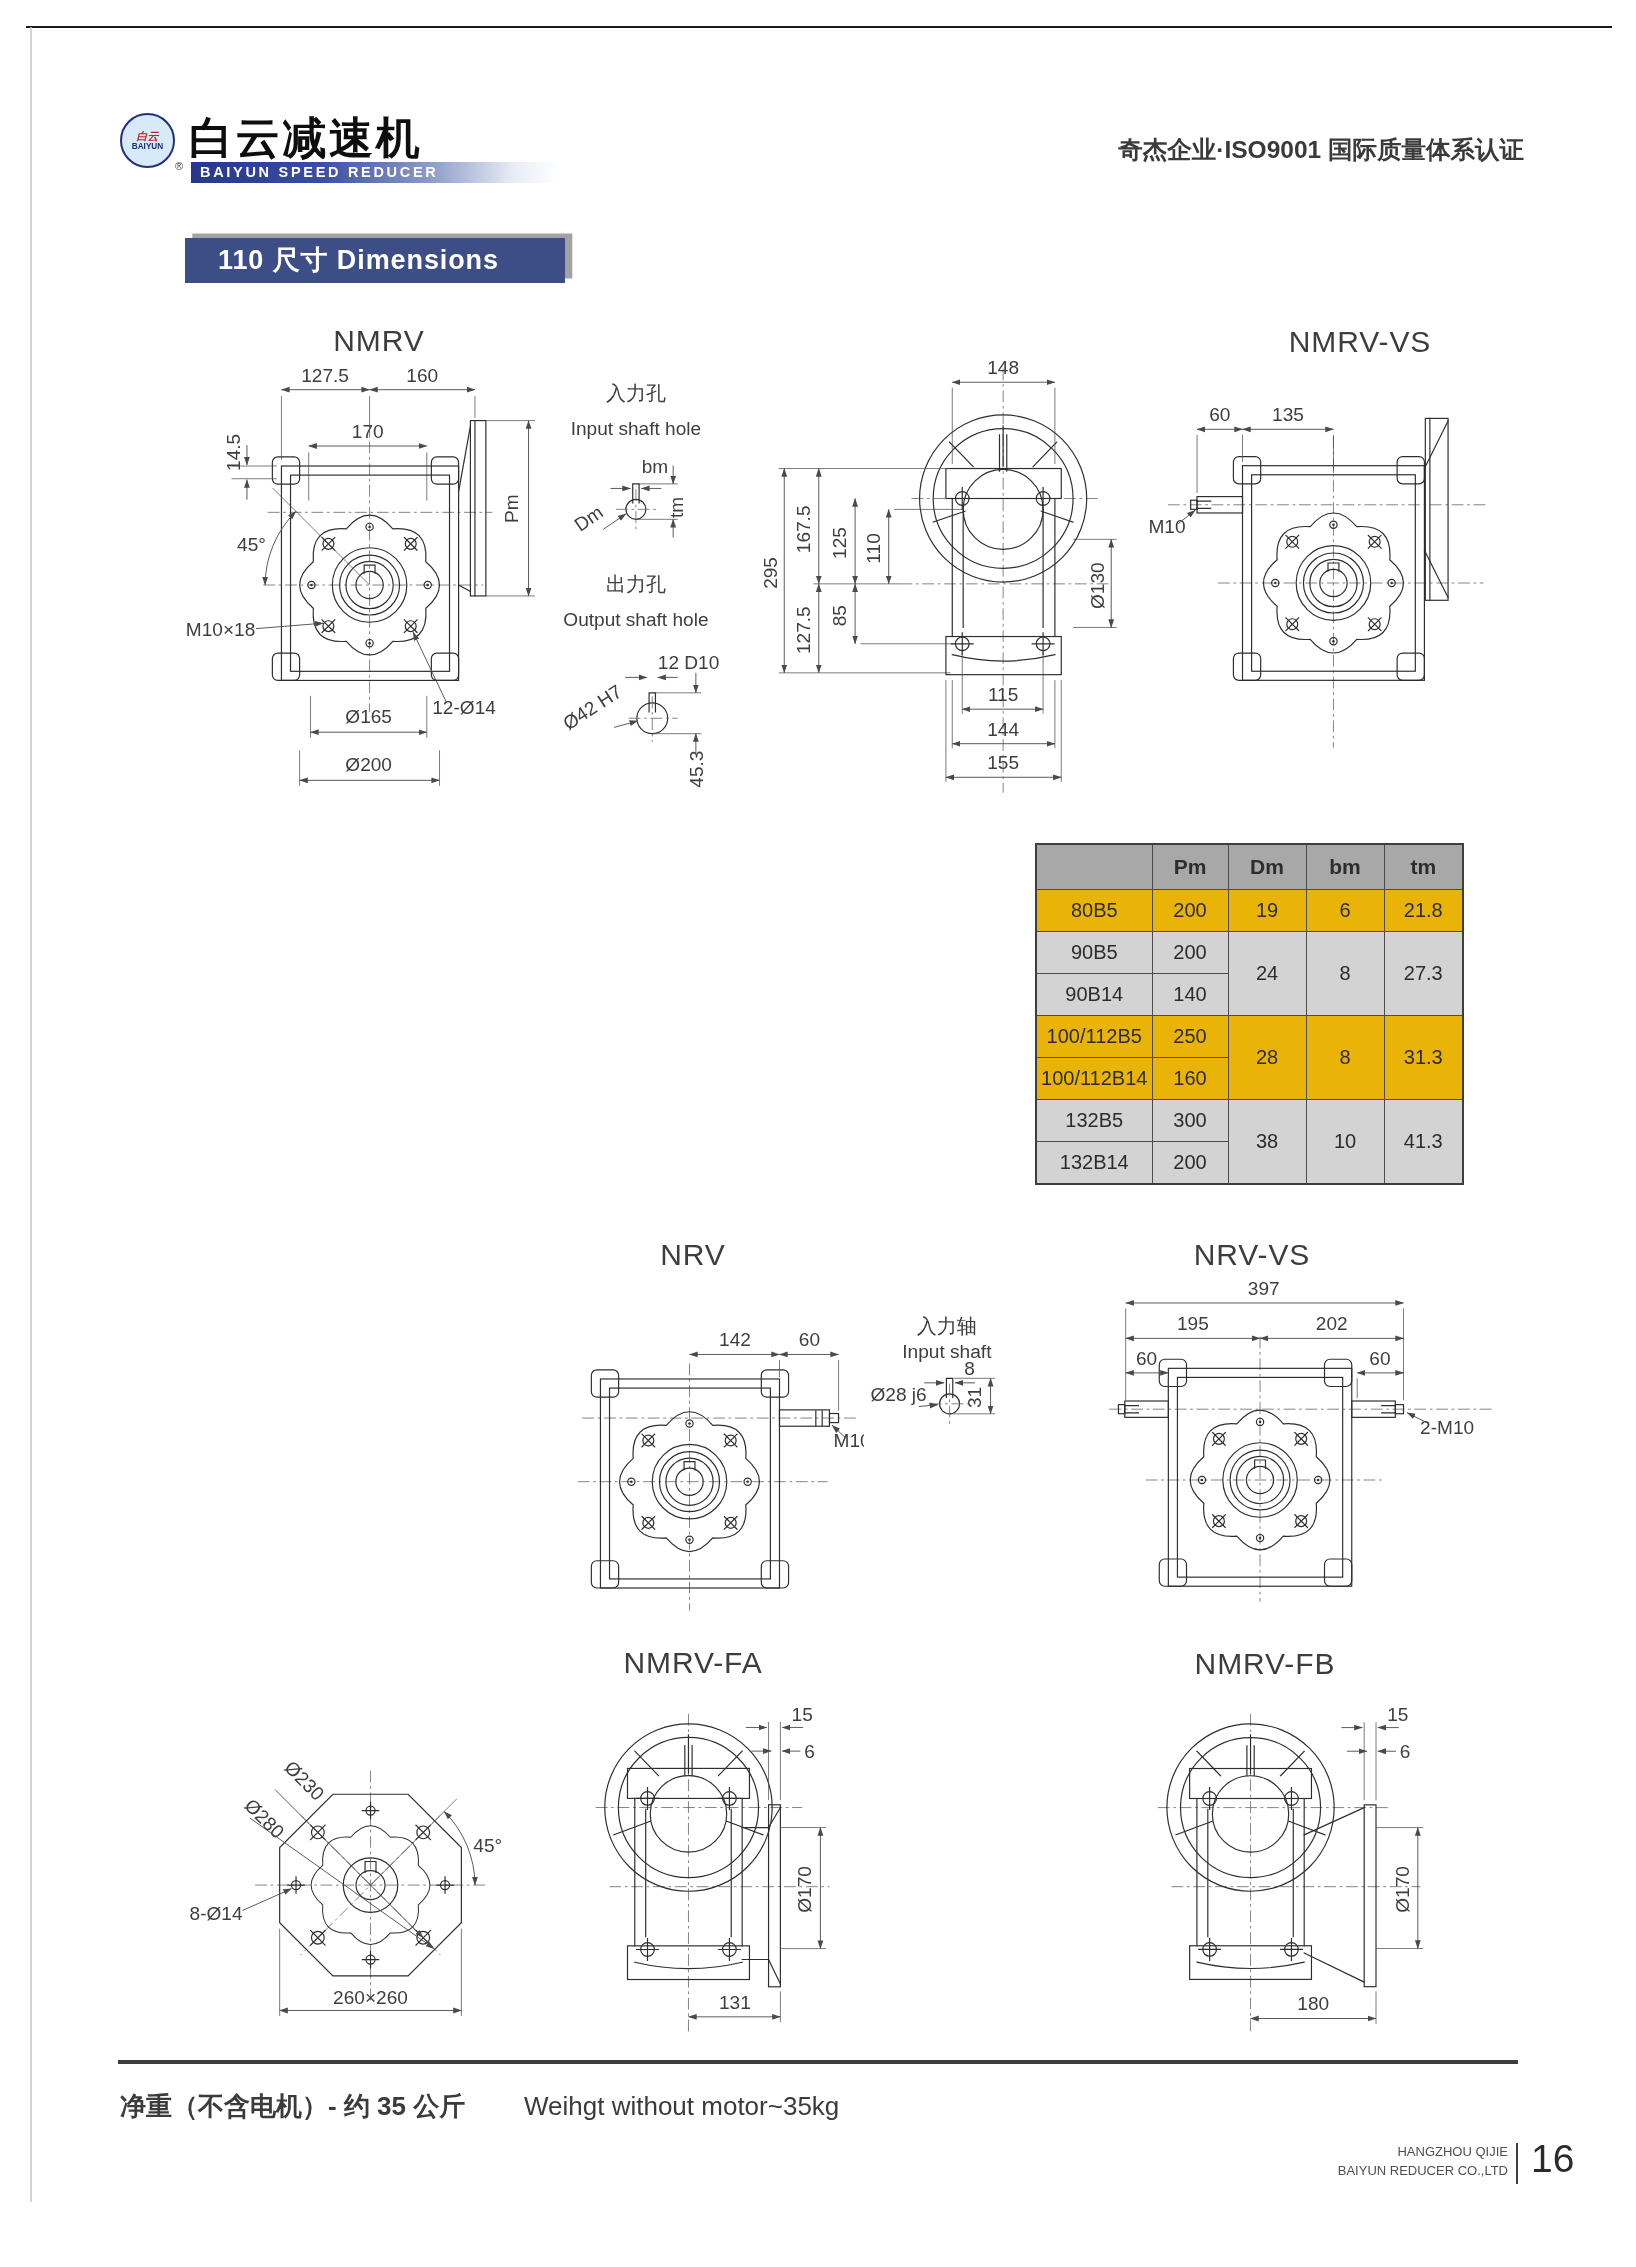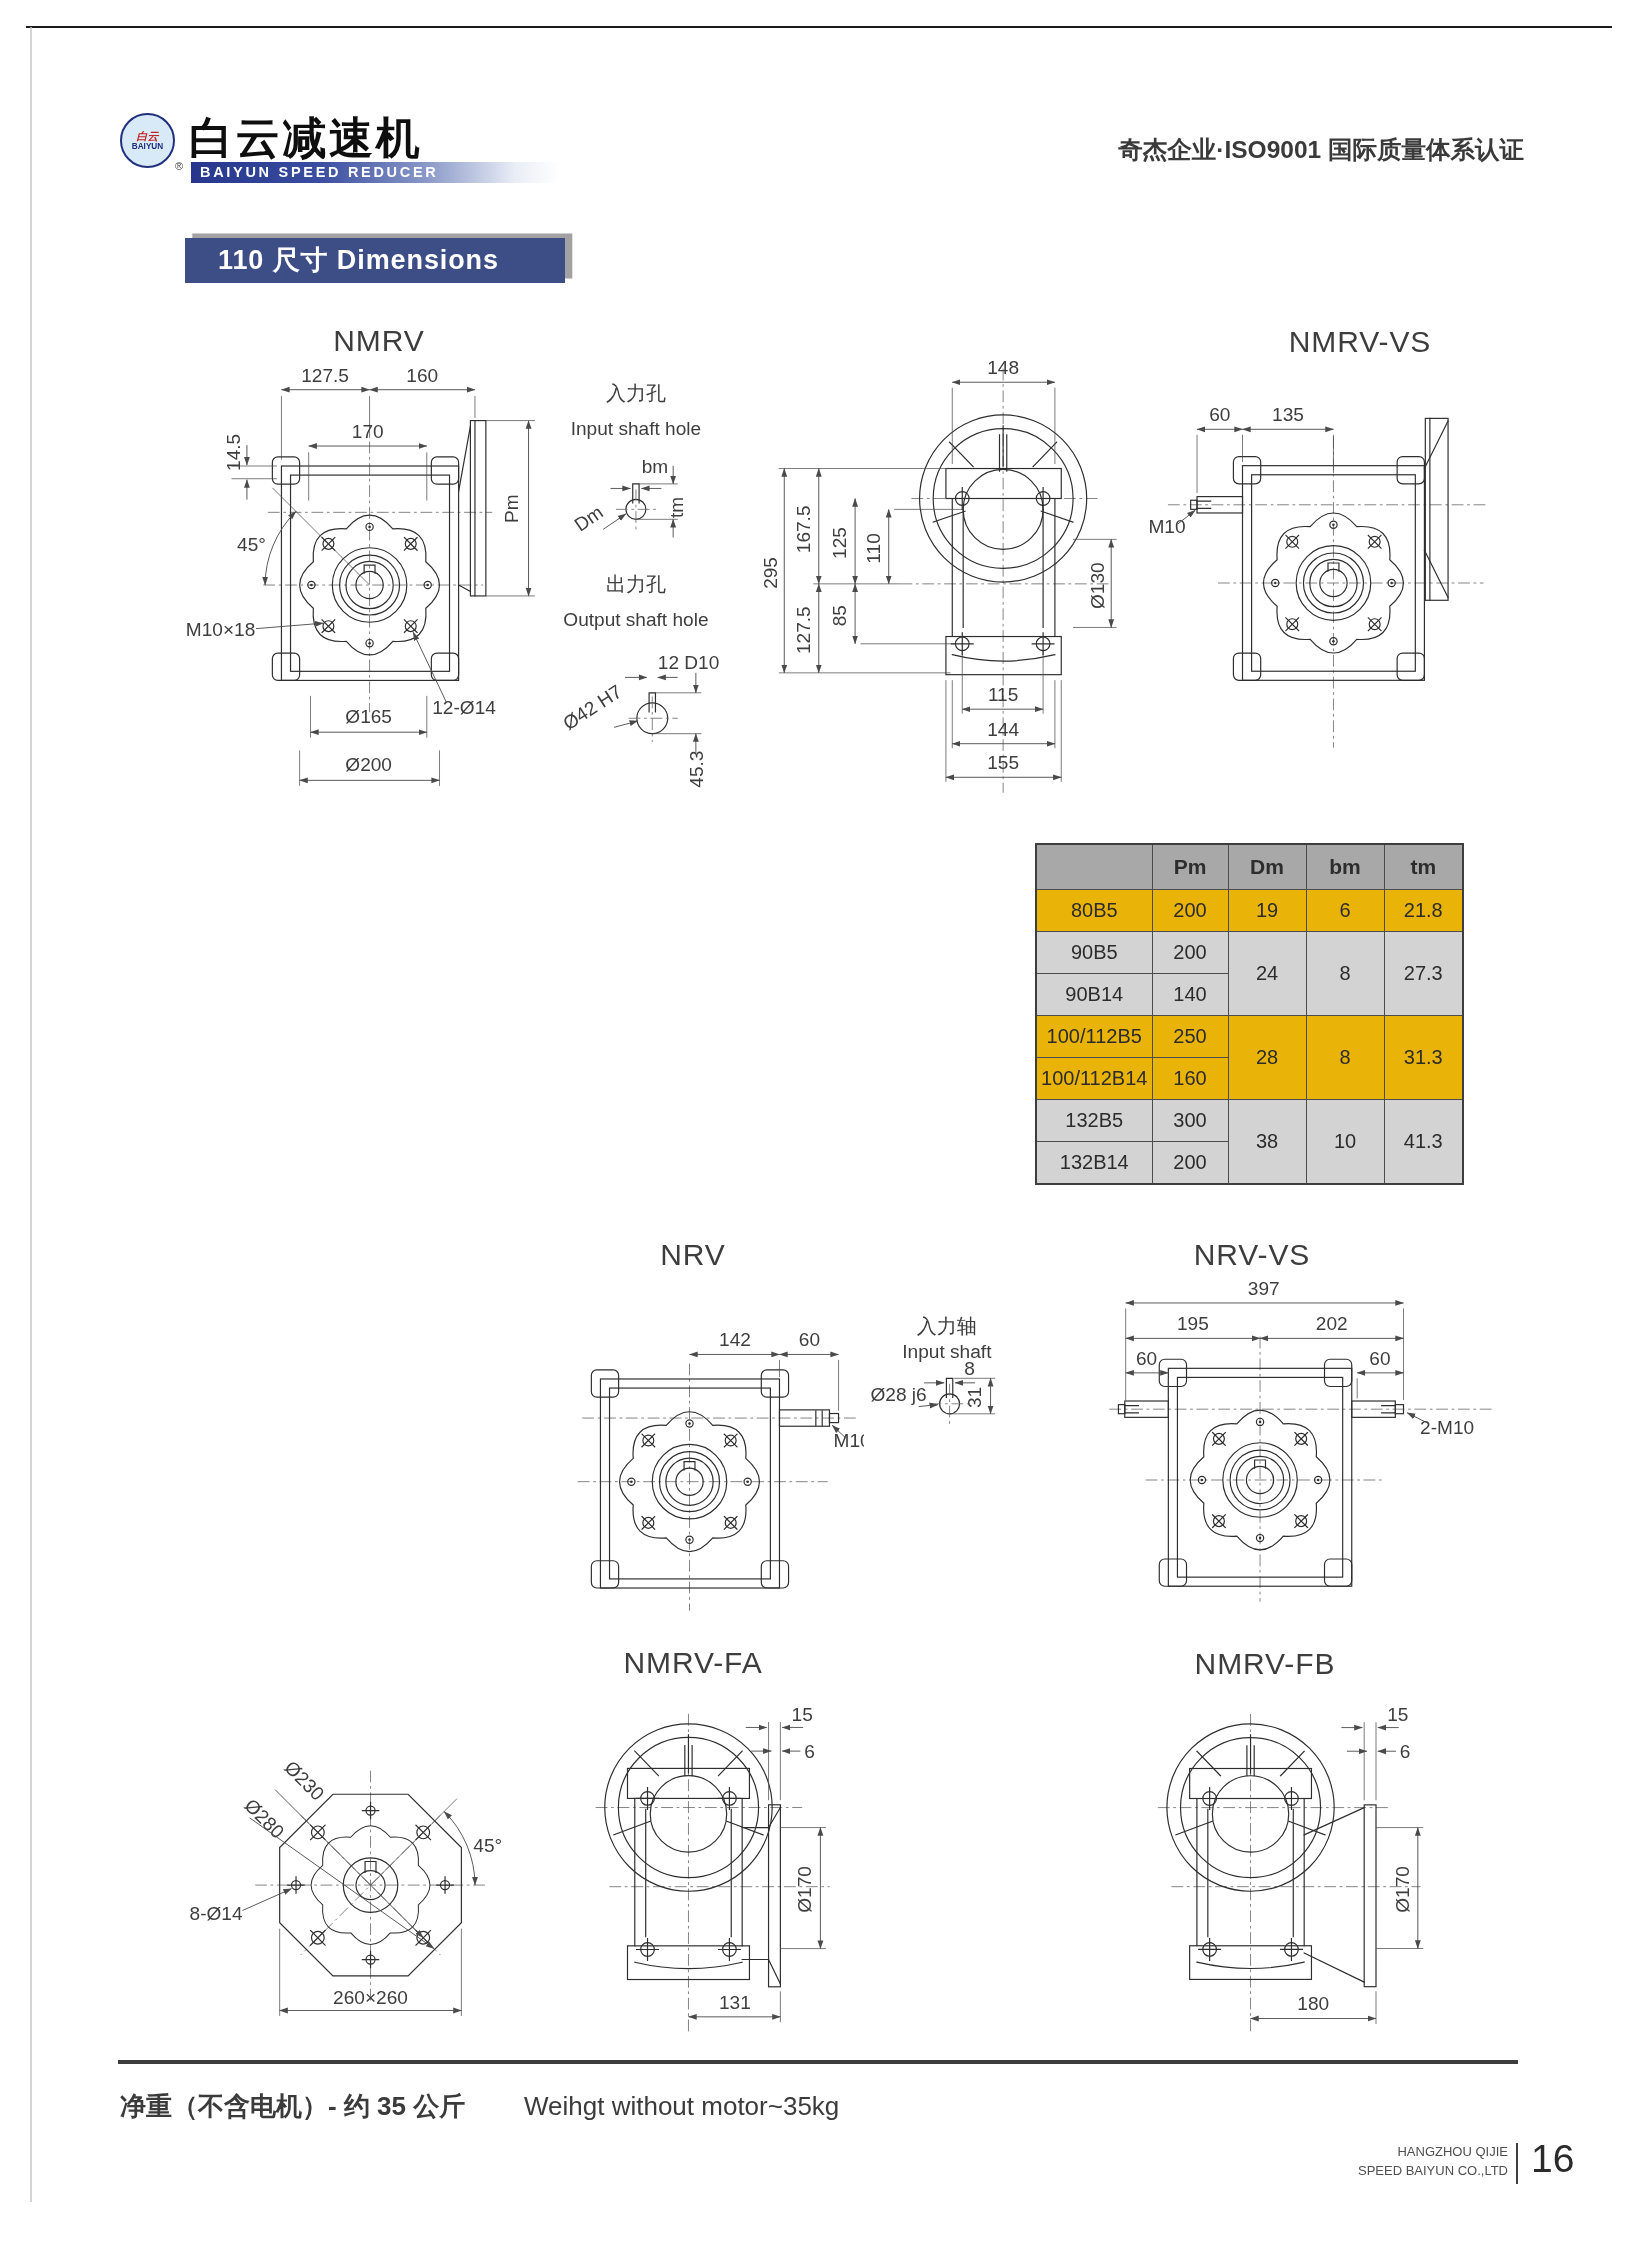--- a/index.html
+++ b/index.html
@@ -515,19 +515,19 @@
       <text class="dim" x="184" y="351">180</text>
     </g>
   </svg>
 
   <div class="abs bottom-rule"></div>
   <div class="abs weight-cn">净重（不含电机）- 约 35 公斤</div>
   <div class="abs weight-en">Weihgt without motor~35kg</div>
 
   <div class="abs footer-company">
     <div>HANGZHOU QIJIE</div>
-    <div>SPEED BAIYUN CO.,LTD</div>
+    <div>BAIYUN REDUCER CO.,LTD</div>
   </div>
   <div class="abs footer-divider"></div>
   <div class="abs footer-page">16</div>
 
 </div>
 
 
 </body></html>

